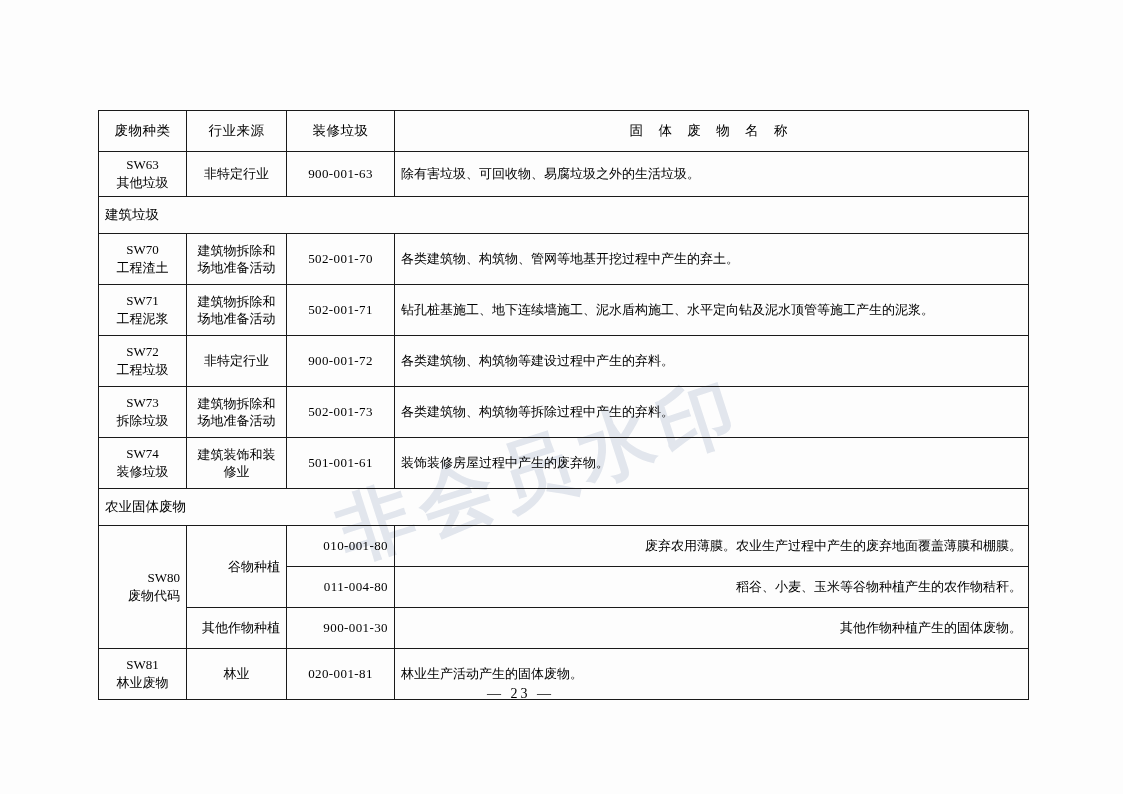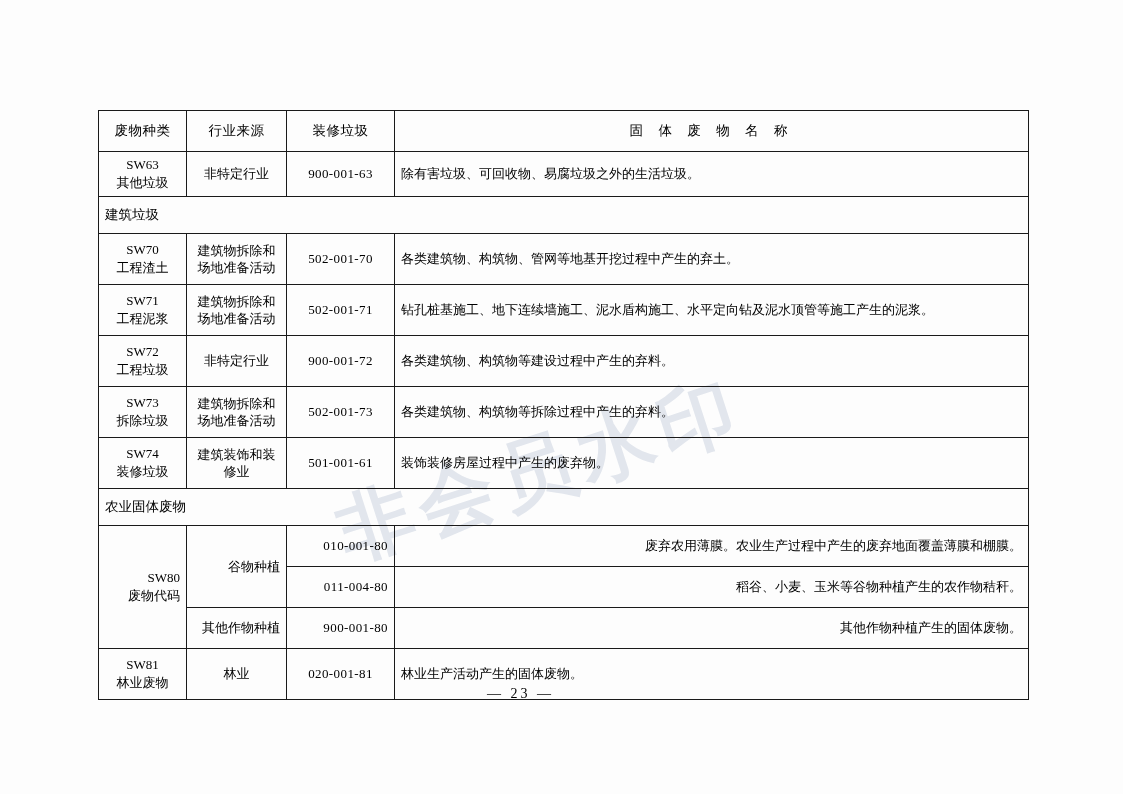--- a/index.html
+++ b/index.html
@@ -226,21 +226,21 @@
           <td class="left name-cell">废弃农用薄膜。农业生产过程中产生的废弃地面覆盖薄膜和棚膜。</td>
         </tr>
 
         <tr class="row-small">
           <td class="center code-cell">011-004-80</td>
           <td class="left name-cell">稻谷、小麦、玉米等谷物种植产生的农作物秸秆。</td>
         </tr>
 
         <tr class="row-small">
           <td class="center">其他作物种植</td>
-          <td class="center code-cell">900-001-80</td>
+          <td class="center code-cell">900-001-30</td>
           <td class="left name-cell">其他作物种植产生的固体废物。</td>
         </tr>
 
         <tr class="row-tall">
           <td class="center kind-cell">
             <div>SW81</div>
             <div>林业废物</div>
           </td>
           <td class="center">林业</td>
           <td class="center code-cell">020-001-81</td>

